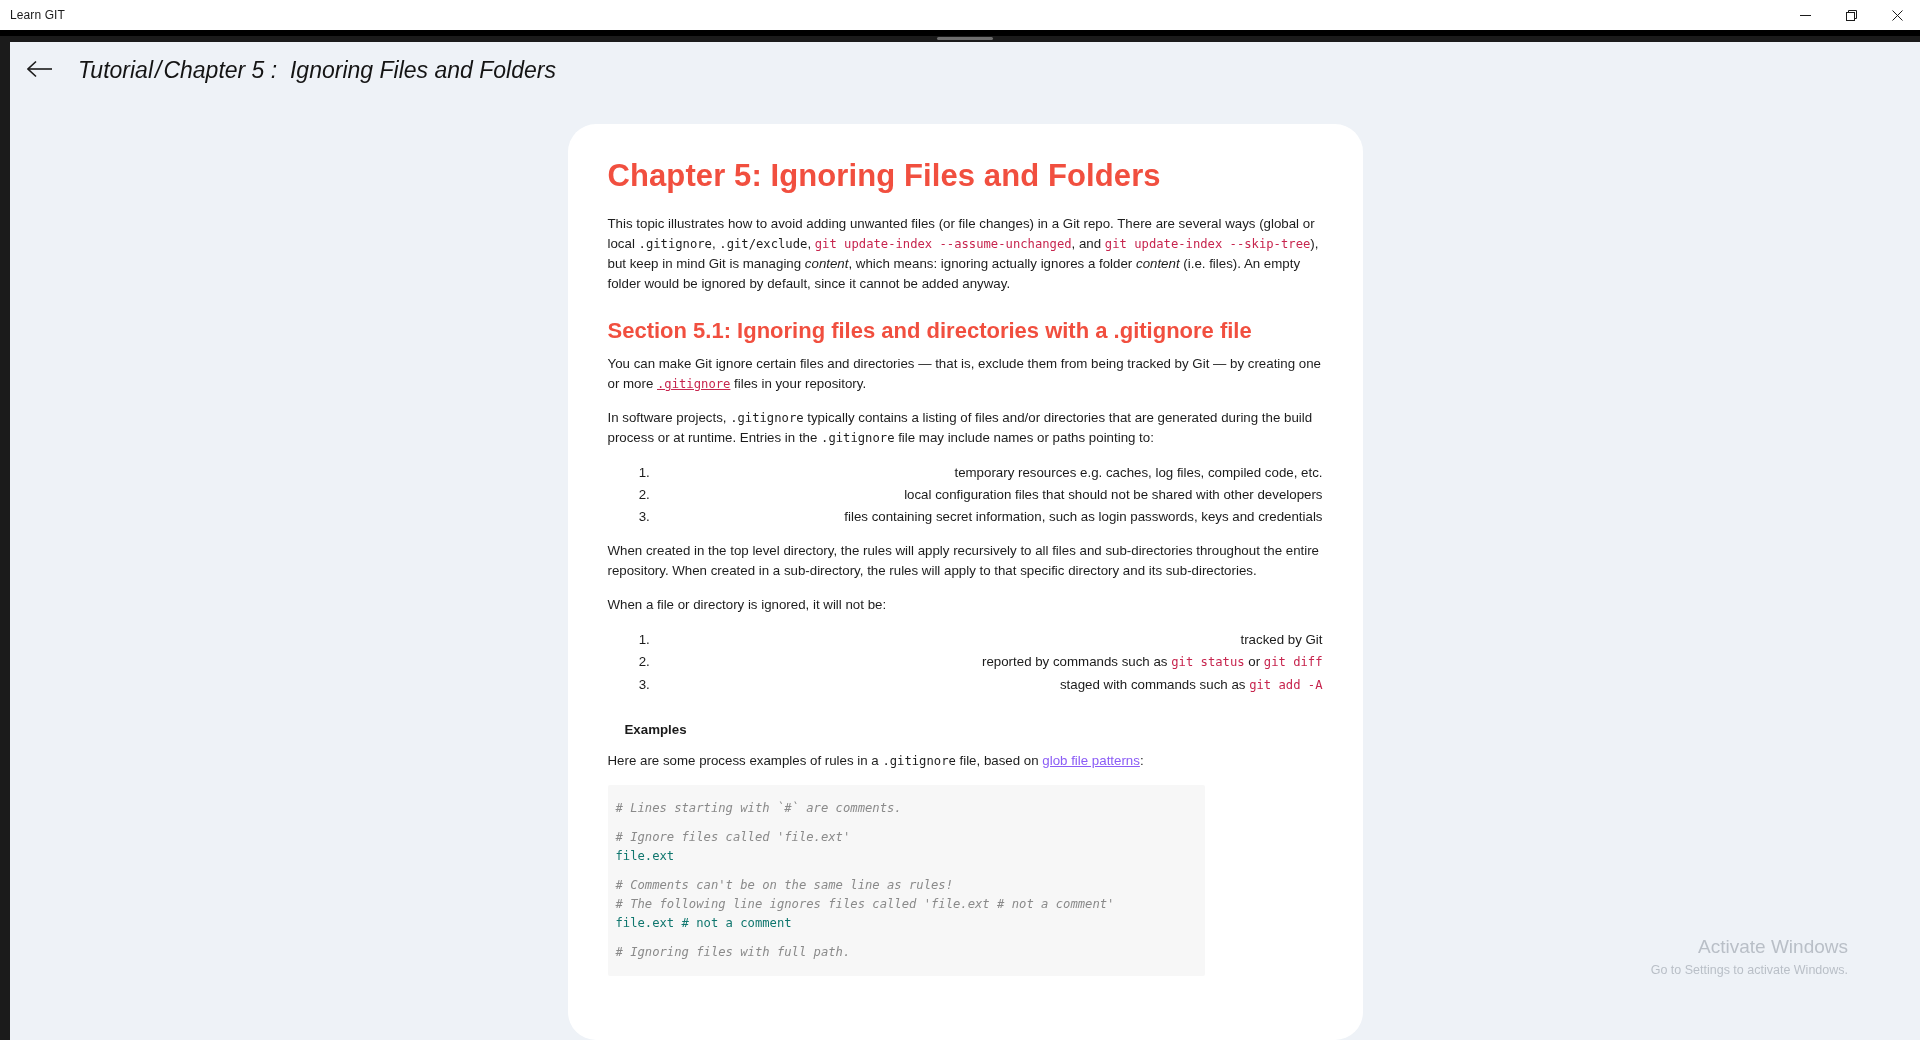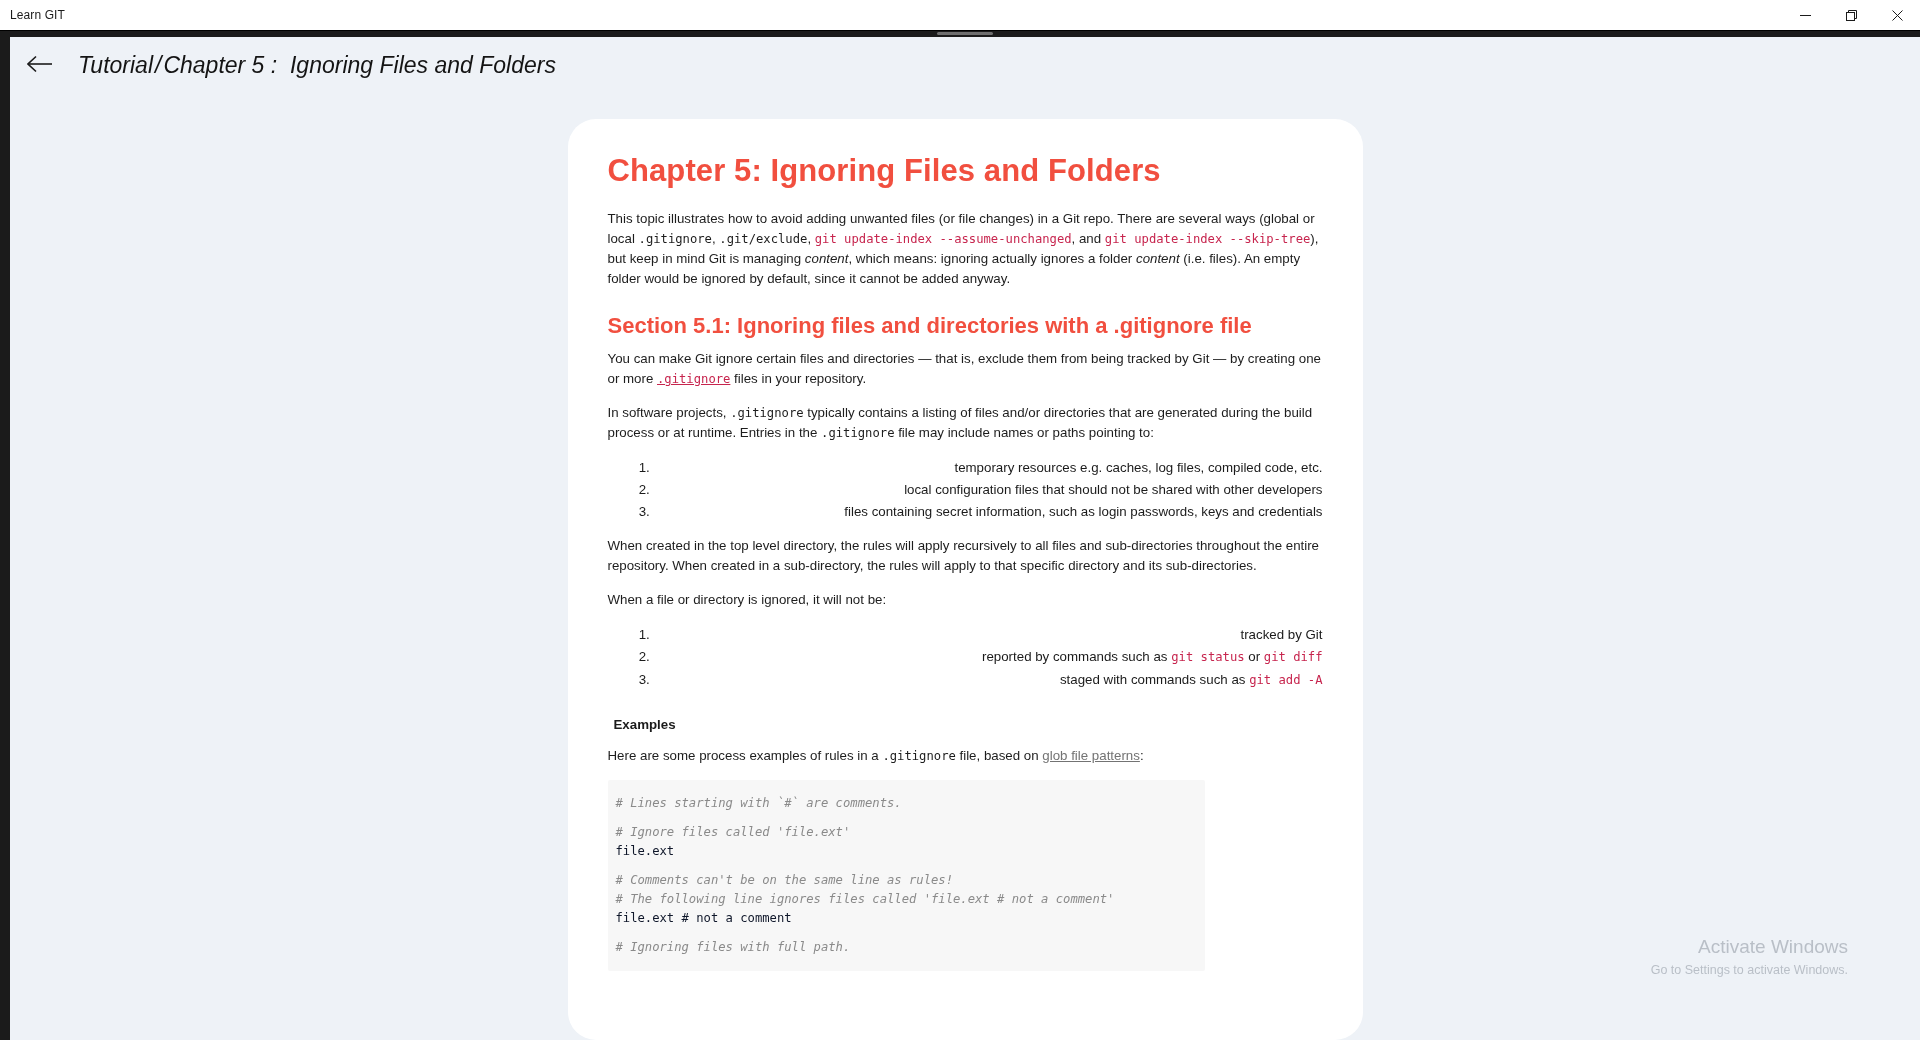--- a/index.html
+++ b/index.html
@@ -16,21 +16,21 @@
     height: 1040px;
     position: relative;
     background: #eef2f7;
     display: flex;
     flex-direction: column;
   }
   
   .titlebar {
     height: 30px;
     background: #ffffff;
-    border-bottom: 1px solid #000000;
+    border-bottom: 6px solid #000000;
     display: flex;
     align-items: center;
     flex: none;
     position: relative;
     z-index: 5;
   }
   .titlebar-title {
     font-size: 12px;
     color: #1b1b1b;
     padding-left: 10px;
@@ -150,54 +150,54 @@
     line-height: 20px;
     margin: 0 0 14px 0;
     color: #1d1d1d;
   }
   code, .mono {
     font-family: "DejaVu Sans Mono", "Liberation Mono", monospace;
     font-size: 12.2px;
   }
   .cmd { color: #c7254e; font-family: "DejaVu Sans Mono", monospace; font-size: 12.2px; }
   em { font-style: italic; }
-  a.link { color: #737373; text-decoration: underline; }
+  a.link { color: #8b5cf6; text-decoration: underline; }
   a.codelink {
     color: #c7254e;
     text-decoration: underline;
     font-family: "DejaVu Sans Mono", monospace;
     font-size: 12.2px;
   }
   ol.list {
     margin: 0 0 14px 0;
     padding-left: 46px;
     font-size: 13.3px;
     line-height: 21px;
     text-align: right;
   }
   ol.list li { margin: 0 0 1px 0; }
   .examples-head {
     font-size: 13.3px;
     font-weight: bold;
-    margin: 26px 0 14px 6px;
+    margin: 26px 0 14px 17px;
   }
   .code-block {
     background: #f7f7f7;
     border-radius: 2px;
     padding: 14px 6px 14px 4px;
     margin-top: 10px;
     width: 587px;
   }
   .code-line {
     font-family: "DejaVu Sans Mono", monospace;
     font-size: 12.2px;
     line-height: 19px;
     white-space: pre;
     padding-left: 4px;
-    color: #0f172a;
+    color: #0f766e;
   }
   .code-line.comment { color: #8a8a8a; font-style: italic; }
   .code-line.blank { height: 10px; line-height: 10px; }
 
   
   .watermark {
     position: absolute;
     right: 72px;
     bottom: 60px;
     text-align: right;

